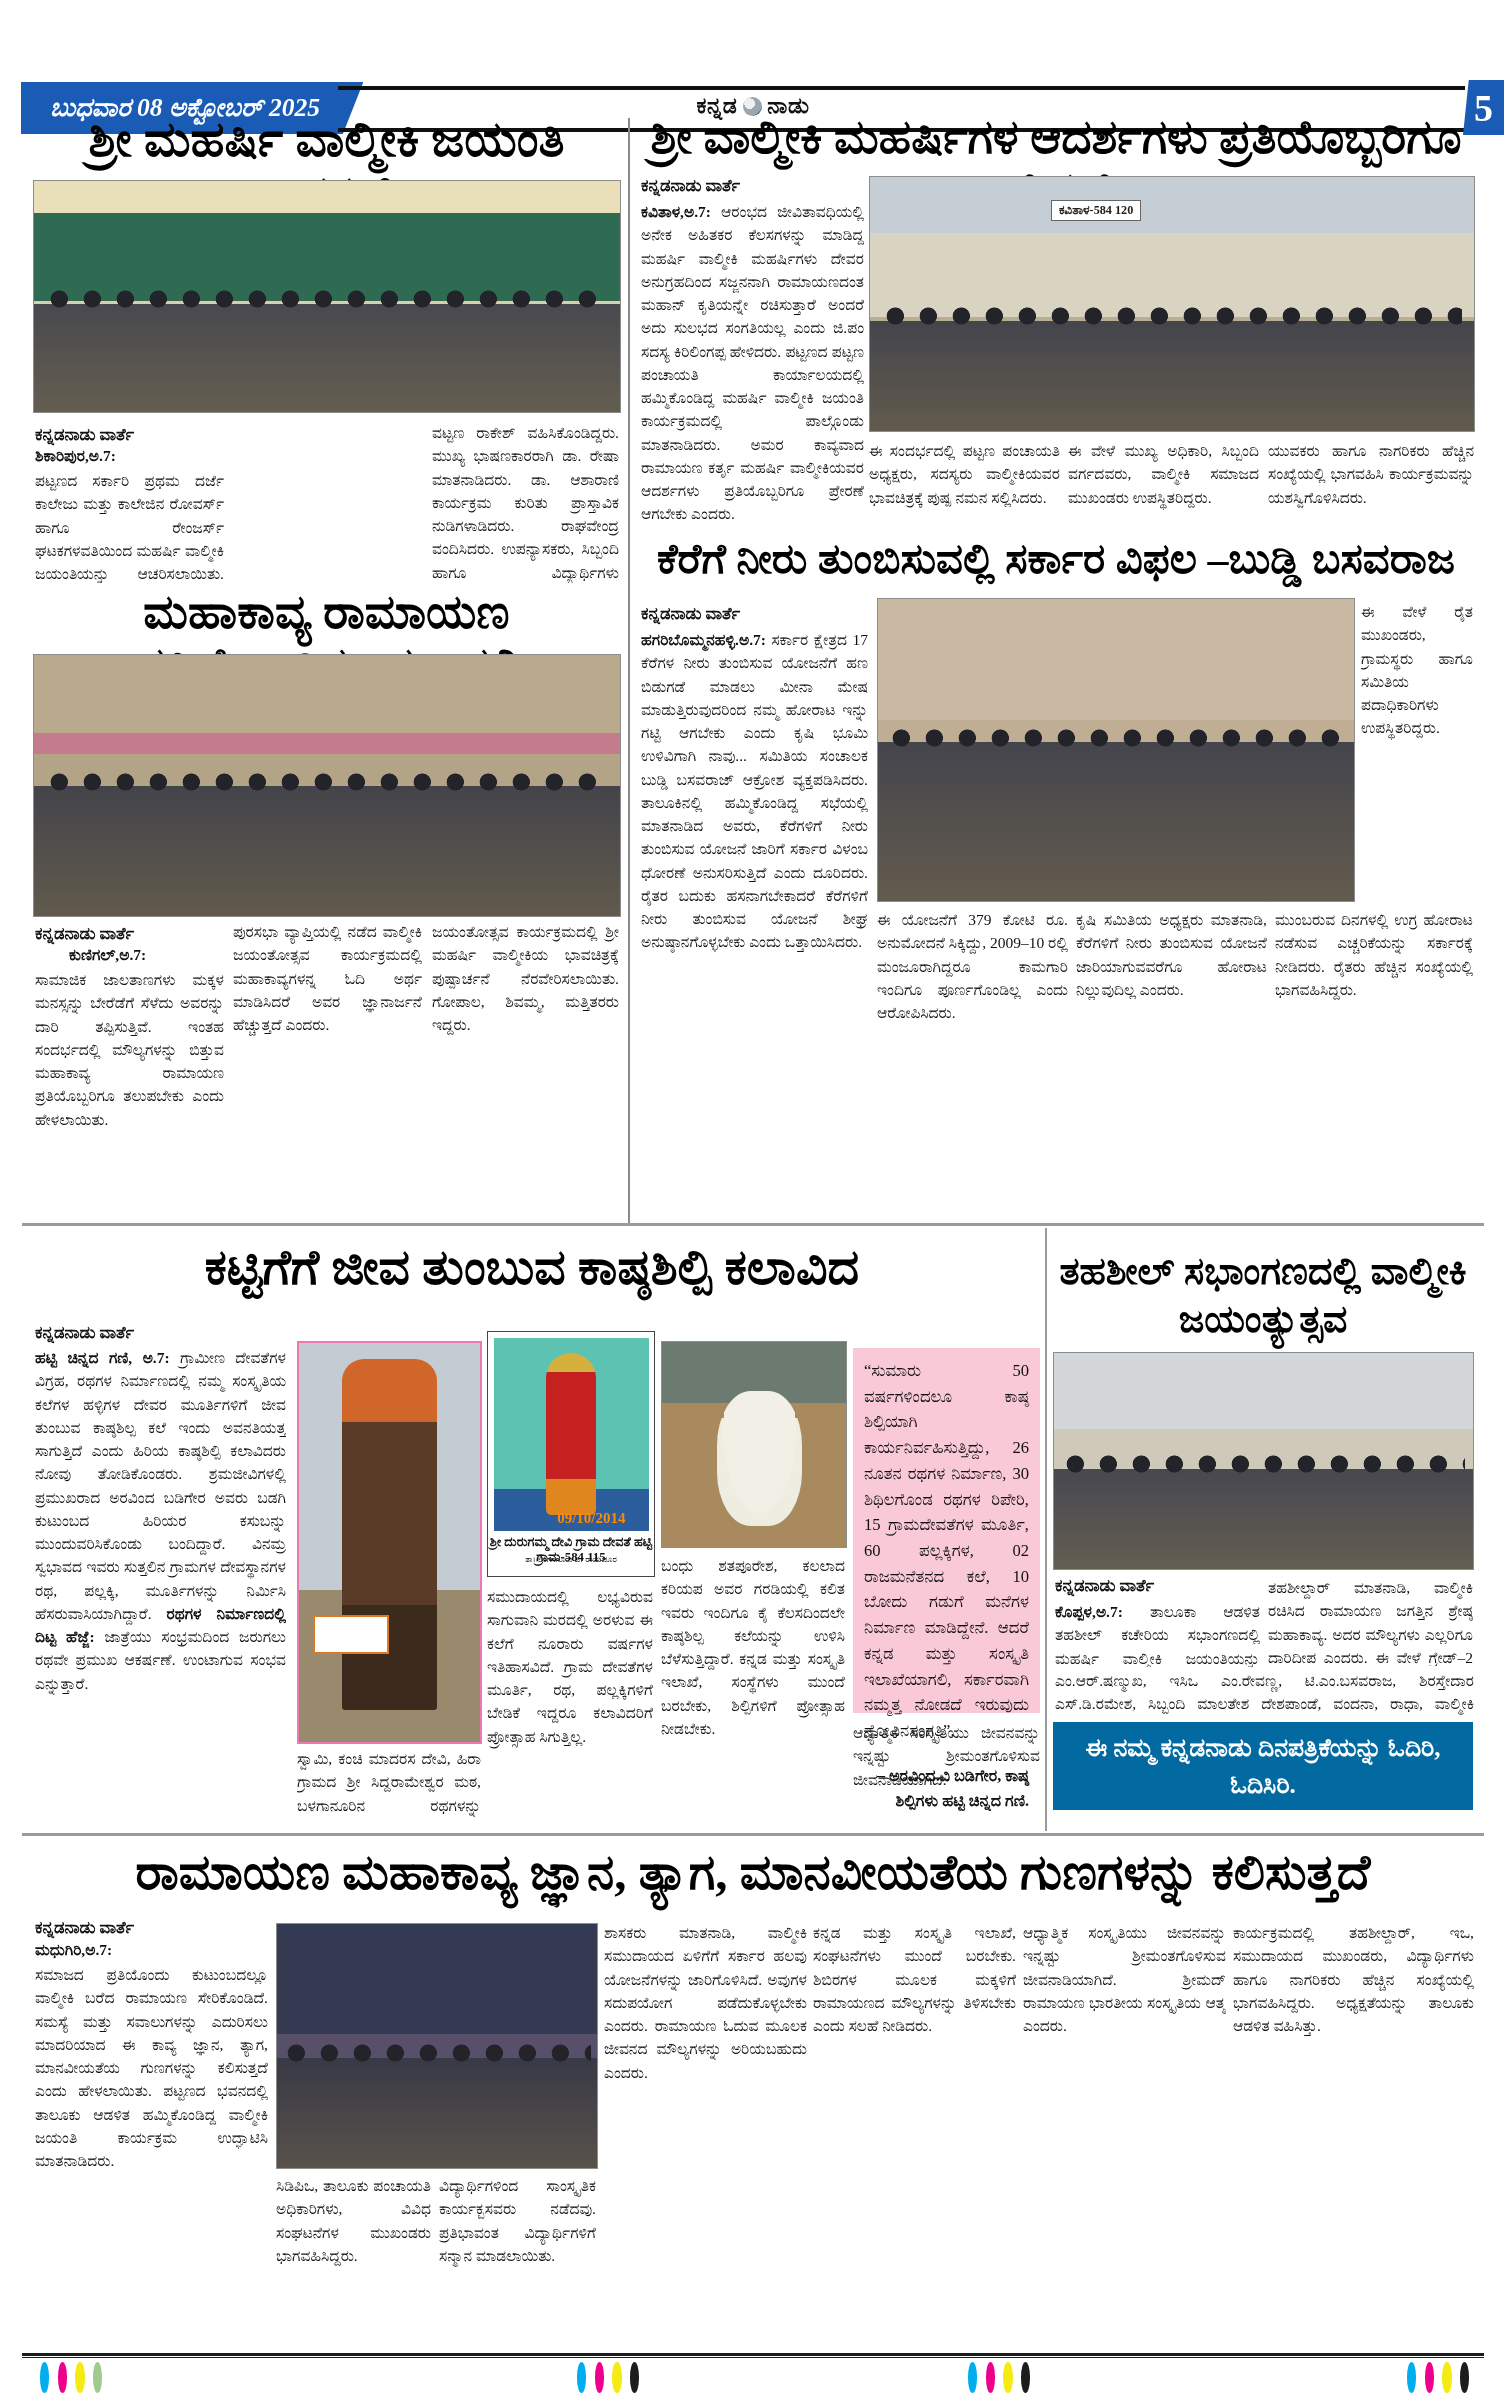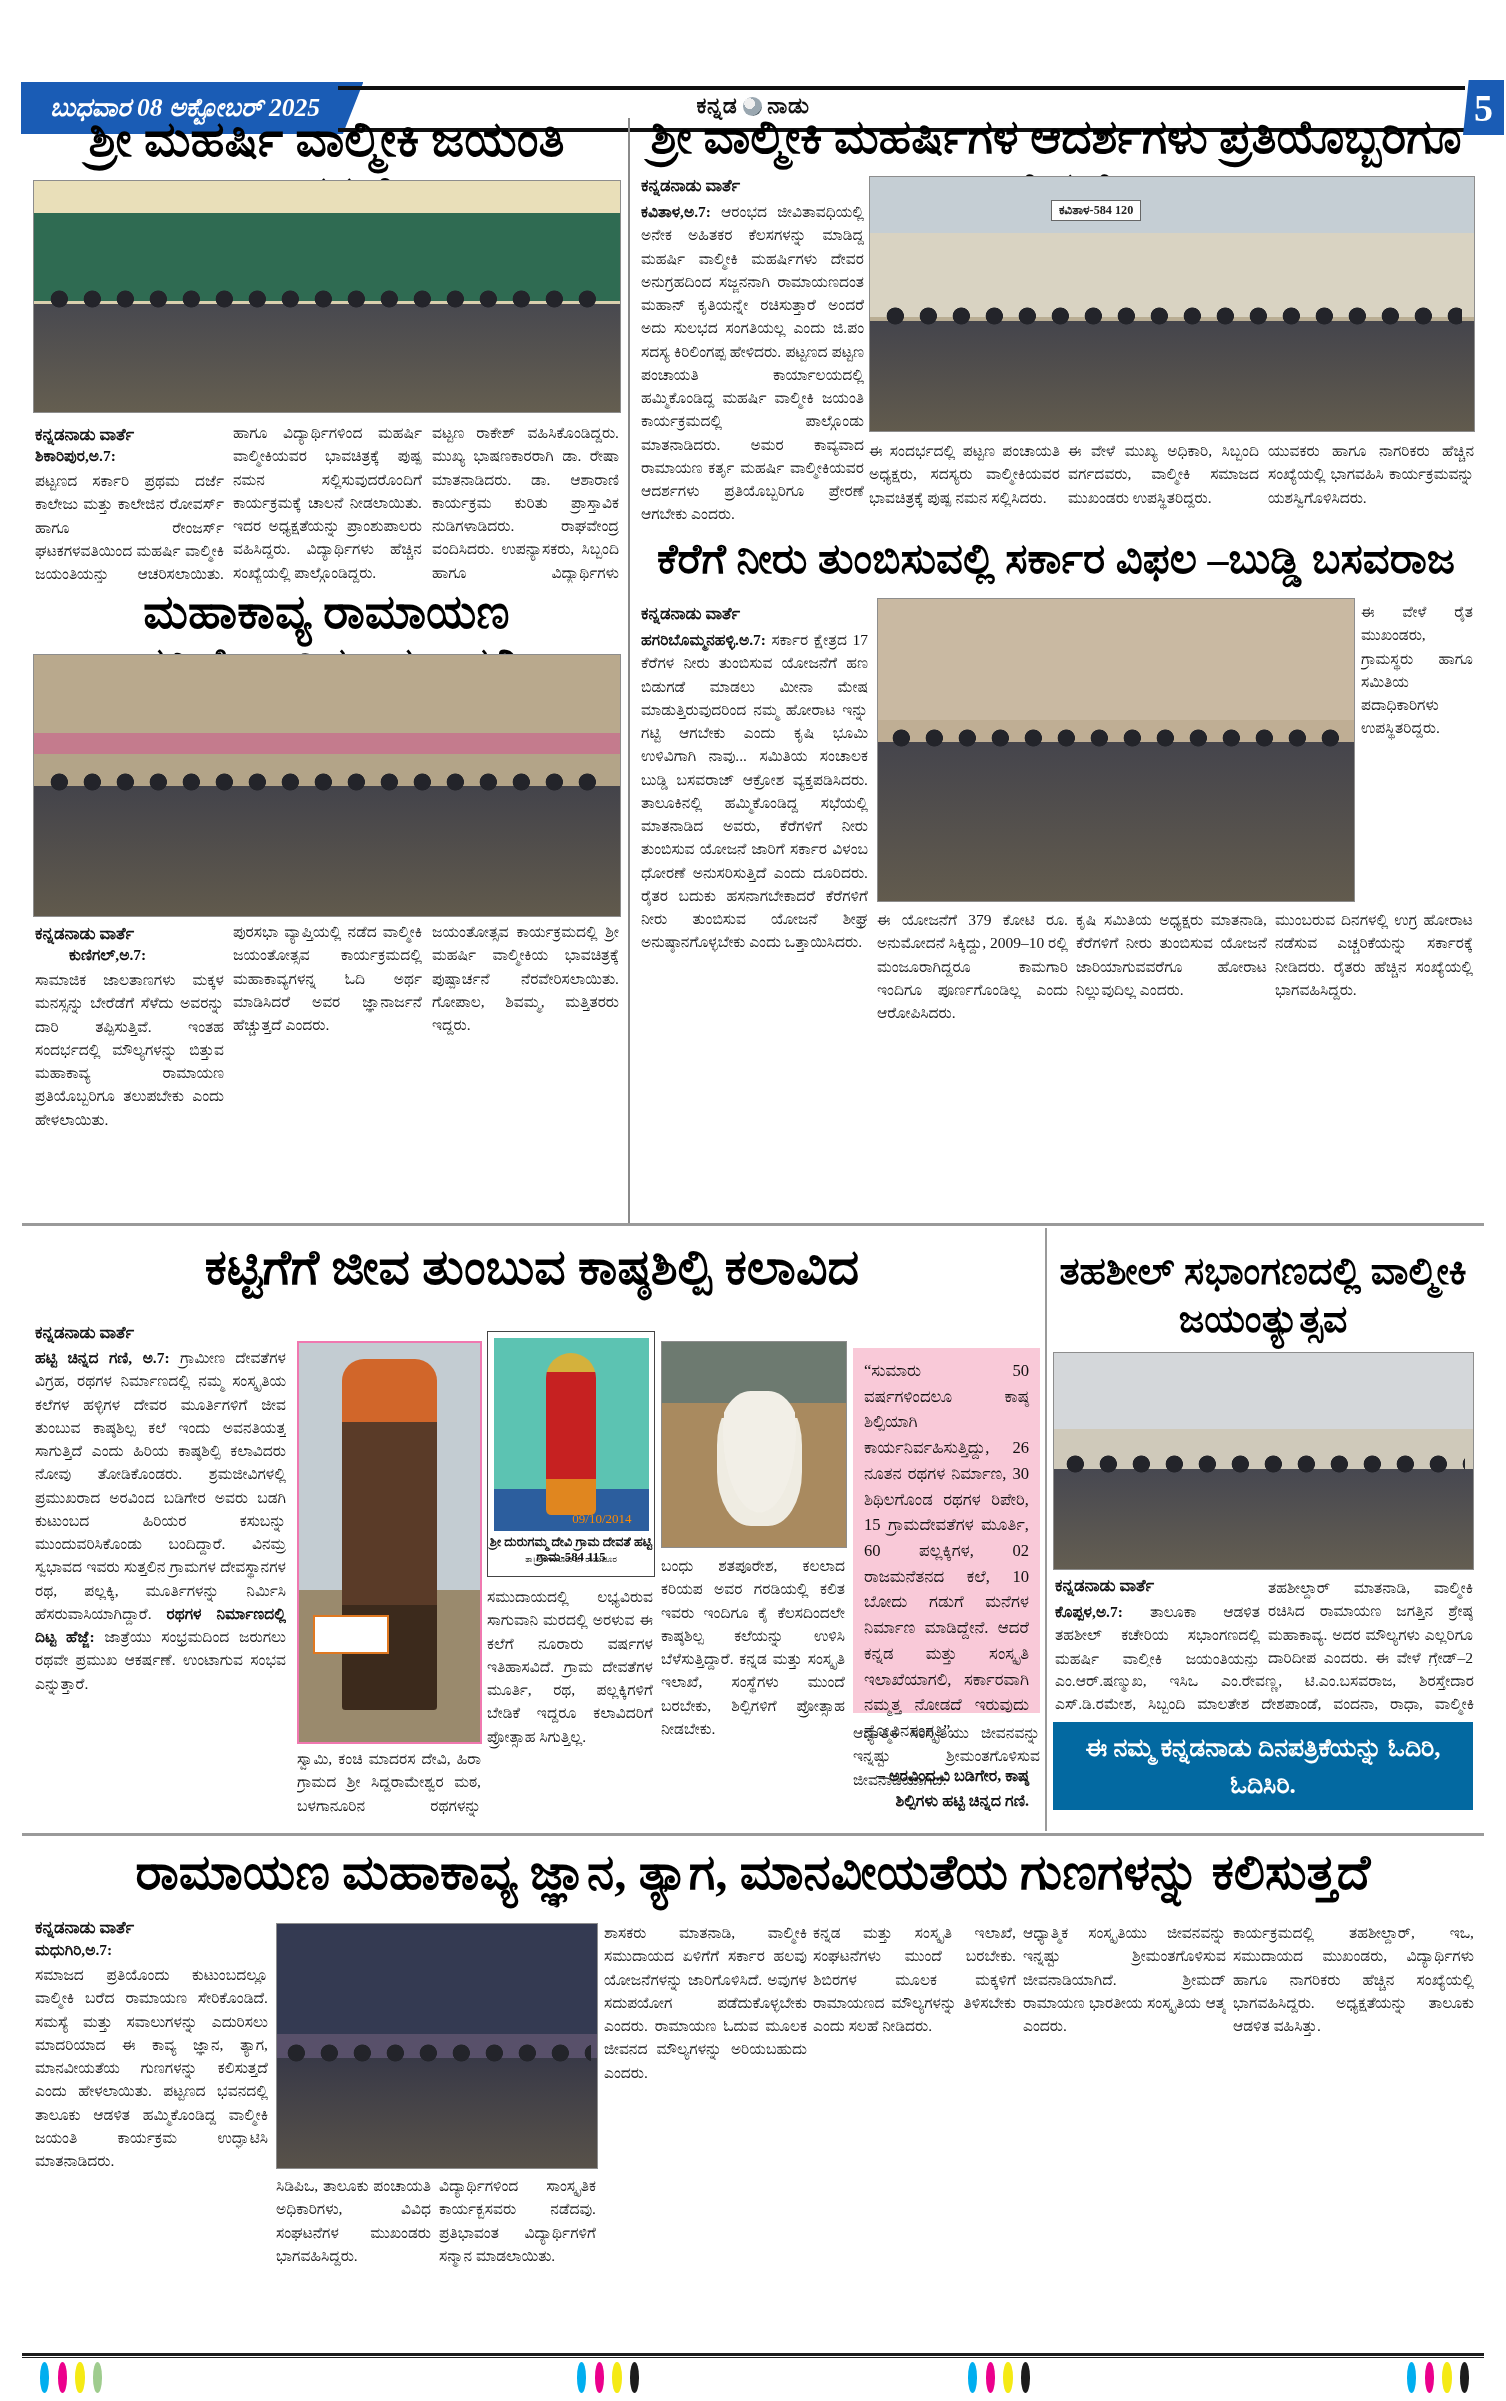--- a/index.html
+++ b/index.html
@@ -52,21 +52,21 @@
     border-radius:22px 22px 3.3px 3.3px;}
   #p5 .sign{position:absolute;left:8%;bottom:22%;width:72px;height:35px;background:#fff;
     border:2.2px solid #e07820;}
   
   #p6{border:1.1px solid #444;background:#fff;}
   #p6 .img{position:absolute;left:5.5px;top:5.5px;right:5.5px;height:193px;
     background:linear-gradient(180deg,#5cc3b2 0 78%,#2c5e9e 78% 100%);}
   #p6 .img::before{content:"";position:absolute;left:34%;top:8%;width:32%;height:84%;
     background:linear-gradient(180deg,#d4b13c 0 12%,#c62121 12% 78%,#e0861f 78% 100%);
     border-radius:25.5px 25.5px 5.5px 5.5px;}
-  #p6 .stamp{position:absolute;right:17px;bottom:3.3px;color:#ff8a00;font-size:13px;font-weight:normal;}
+  #p6 .stamp{position:absolute;right:23px;bottom:3.3px;color:#ff8a00;font-size:15px;font-weight:bold;}
   #p6 .cap1{position:absolute;left:0;right:0;top:203px;text-align:center;font-weight:bold;font-size:12.8px;}
   #p6 .cap2{position:absolute;left:0;right:0;top:223px;text-align:center;font-size:8.3px;}
   
   #p7{background:linear-gradient(180deg,#6d7a70 0 30%,#a98a5f 30% 100%);}
   #p7::before{content:"";position:absolute;left:30%;top:24%;width:46%;height:66%;
     background:radial-gradient(ellipse at 50% 30%,#f2efe7 0 60%,rgba(242,239,231,0) 61%),
                linear-gradient(180deg,rgba(0,0,0,0) 0 20%,#efece2 20% 100%);border-radius:40%;}
   .kavital-sign{position:absolute;left:30%;top:9%;background:#fff;border:0.6px solid #666;
     padding:2.2px 6.7px;font-size:12.2px;font-weight:bold;color:#222;}
 
@@ -179,21 +179,20 @@
   </div>
   <div class="pagenum">
     <span>5</span>
   </div>
 
   <div id="a0h" class="hl">ಶ್ರೀ ಮಹರ್ಷಿ ವಾಲ್ಮೀಕಿ ಜಯಂತಿ ಆಚರಣೆ</div>
   <div id="p1" class="ph heads"></div>
   <div id="a0ag" class="agency">ಕನ್ನಡನಾಡು ವಾರ್ತೆ</div>
   <div id="a0dl"><span class="dl">ಶಿಕಾರಿಪುರ,ಅ.7:</span></div>
   <div id="a0c0" class="col">ಪಟ್ಟಣದ ಸರ್ಕಾರಿ ಪ್ರಥಮ ದರ್ಜೆ ಕಾಲೇಜು ಮತ್ತು ಕಾಲೇಜಿನ ರೋವರ್ಸ್ ಹಾಗೂ ರೇಂಜರ್ಸ್ ಘಟಕಗಳವತಿಯಿಂದ ಮಹರ್ಷಿ ವಾಲ್ಮೀಕಿ ಜಯಂತಿಯನ್ನು ಆಚರಿಸಲಾಯಿತು. ಕಾಲೇಜಿನ ಸ್ಮರಣಾರ್ಥದಲ್ಲಿ ನಡೆದ ಜಯಂತಿಯಲ್ಲಿ ಬೋಧಕ ಮತ್ತು ಬೋಧಕೇತರ ವರ್ಗದವರು ಭಾಗವಹಿಸಿದ್ದರು.</div>
-  <div id="a0c1" class="col">ಹಾಗೂ ವಿದ್ಯಾರ್ಥಿಗಳಿಂದ ಮಹರ್ಷಿ ವಾಲ್ಮೀಕಿಯವರ ಭಾವಚಿತ್ರಕ್ಕೆ ಪುಷ್ಪ ನಮನ ಸಲ್ಲಿಸುವುದರೊಂದಿಗೆ ಕಾರ್ಯಕ್ರಮಕ್ಕೆ ಚಾಲನೆ ನೀಡಲಾಯಿತು. ಇದರ ಅಧ್ಯಕ್ಷತೆಯನ್ನು ಪ್ರಾಂಶುಪಾಲರು ವಹಿಸಿದ್ದರು. ವಿದ್ಯಾರ್ಥಿಗಳು ಹೆಚ್ಚಿನ ಸಂಖ್ಯೆಯಲ್ಲಿ ಪಾಲ್ಗೊಂಡಿದ್ದರು.</div>
   <div id="a0c2" class="col">ವಟ್ಟಣ ರಾಕೇಶ್ ವಹಿಸಿಕೊಂಡಿದ್ದರು. ಮುಖ್ಯ ಭಾಷಣಕಾರರಾಗಿ ಡಾ. ರೇಷಾ ಮಾತನಾಡಿದರು. ಡಾ. ಆಶಾರಾಣಿ ಕಾರ್ಯಕ್ರಮ ಕುರಿತು ಪ್ರಾಸ್ತಾವಿಕ ನುಡಿಗಳಾಡಿದರು. ರಾಘವೇಂದ್ರ ವಂದಿಸಿದರು. ಉಪನ್ಯಾಸಕರು, ಸಿಬ್ಬಂದಿ ಹಾಗೂ ವಿದ್ಯಾರ್ಥಿಗಳು ಉಪಸ್ಥಿತರಿದ್ದರು.</div>
 
   <div id="vr1" class="vrule"></div>
   <div id="a1h" class="hl">ಶ್ರೀ ವಾಲ್ಮೀಕಿ ಮಹರ್ಷಿಗಳ ಆದರ್ಶಗಳು ಪ್ರತಿಯೊಬ್ಬರಿಗೂ ಪ್ರೇರಣೆ</div>
   <div id="a1ag" class="agency">ಕನ್ನಡನಾಡು ವಾರ್ತೆ</div>
   <div id="a1c0" class="col">
     <span class="dl">ಕವಿತಾಳ,ಅ.7:</span> <span>ಆರಂಭದ ಜೀವಿತಾವಧಿಯಲ್ಲಿ ಅನೇಕ ಅಹಿತಕರ ಕೆಲಸಗಳನ್ನು ಮಾಡಿದ್ದ ಮಹರ್ಷಿ ವಾಲ್ಮೀಕಿ ಮಹರ್ಷಿಗಳು ದೇವರ ಅನುಗ್ರಹದಿಂದ ಸಜ್ಜನನಾಗಿ ರಾಮಾಯಣದಂತ ಮಹಾನ್ ಕೃತಿಯನ್ನೇ ರಚಿಸುತ್ತಾರೆ ಅಂದರೆ ಅದು ಸುಲಭದ ಸಂಗತಿಯಲ್ಲ ಎಂದು ಜಿ.ಪಂ ಸದಸ್ಯ ಕಿರಿಲಿಂಗಪ್ಪ ಹೇಳಿದರು. ಪಟ್ಟಣದ ಪಟ್ಟಣ ಪಂಚಾಯತಿ ಕಾರ್ಯಾಲಯದಲ್ಲಿ ಹಮ್ಮಿಕೊಂಡಿದ್ದ ಮಹರ್ಷಿ ವಾಲ್ಮೀಕಿ ಜಯಂತಿ ಕಾರ್ಯಕ್ರಮದಲ್ಲಿ ಪಾಲ್ಗೊಂಡು ಮಾತನಾಡಿದರು. ಅಮರ ಕಾವ್ಯವಾದ ರಾಮಾಯಣ ಕರ್ತೃ ಮಹರ್ಷಿ ವಾಲ್ಮೀಕಿಯವರ ಆದರ್ಶಗಳು ಪ್ರತಿಯೊಬ್ಬರಿಗೂ ಪ್ರೇರಣೆ ಆಗಬೇಕು ಎಂದರು.</span>
   </div>
   <div id="p2" class="ph heads">
     <span class="kavital-sign">ಕವಿತಾಳ-584 120</span>

